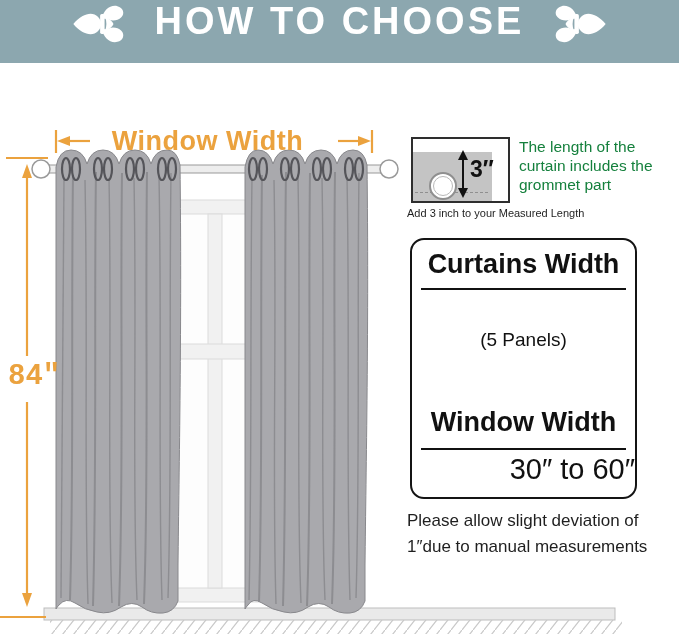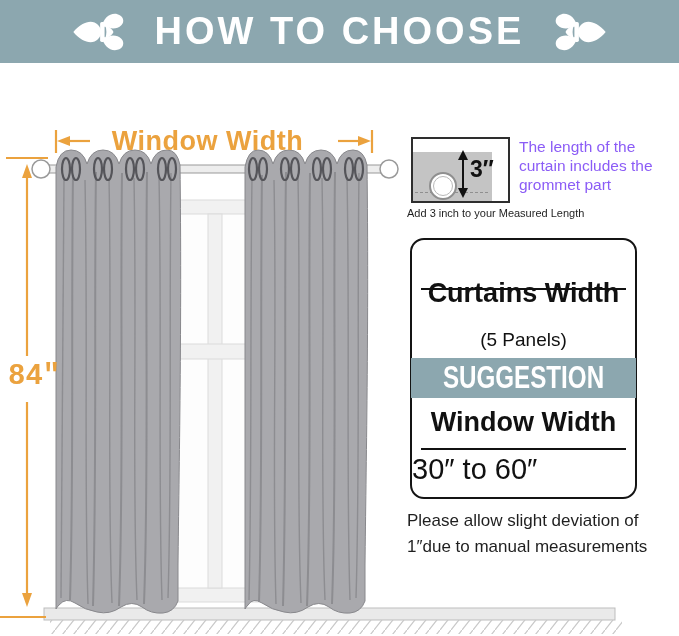--- a/index.html
+++ b/index.html
@@ -3,21 +3,21 @@
 <meta charset="utf-8">
 <style>
   html,body{margin:0;padding:0;background:#fff;}
   .canvas{
     position:relative;width:679px;height:636px;background:#ffffff;
     font-family:"Liberation Sans", "DejaVu Sans", sans-serif;overflow:hidden;
   }
   
   .header{
     position:absolute;left:0;top:0;width:679px;height:63px;background:#8CA7AF;
-    display:flex;align-items:center;justify-content:center;gap:28px;
+    display:flex;justify-content:center;gap:28px;
   }
   .header-title{
     color:#fff;font-size:38px;font-weight:bold;letter-spacing:3px;white-space:nowrap;
     transform:scaleY(1.02);
   }
   .fleur{width:56px;height:48px;display:block;}
   .fleur.left{transform:scaleX(-1);}
   
   .scene{position:absolute;left:0;top:0;width:679px;height:636px;}
   
@@ -44,43 +44,43 @@
   .grommet-inner{
     position:absolute;left:2px;top:2px;width:20px;height:20px;border-radius:50%;
     border:1px solid #b8b8b8;box-sizing:border-box;
   }
   .grom-arrow{position:absolute;left:43px;top:11px;}
   .grom-size{
     position:absolute;left:57px;top:17px;font-size:23px;font-weight:bold;color:#111;
   }
   .grom-note{
     position:absolute;left:519px;top:138px;width:152px;font-size:15.5px;line-height:1.22;
-    color:#8b5cf6;
+    color:#15803d;
   }
   .grom-instruction{
     position:absolute;left:407px;top:207px;width:272px;font-size:11px;color:#1f1f1f;
     white-space:nowrap;
   }
   
   .sbox{
     position:absolute;left:410px;top:238px;width:227px;height:261px;background:#fff;
     border:2.5px solid #141414;border-radius:14px;box-sizing:border-box;
   }
-  .sbox-title1{position:absolute;top:9px;left:0;right:0;text-align:center;font-size:27px;font-weight:bold;color:#111;margin-top:29px;}
+  .sbox-title1{position:absolute;top:9px;left:0;right:0;text-align:center;font-size:27px;font-weight:bold;color:#111;}
   .sbox-hr1{position:absolute;top:48px;left:9px;right:9px;border-top:2px solid #111;}
   .sbox-value1{position:absolute;top:54px;left:0;right:0;text-align:center;font-size:31px;color:#111;}
   .sbox-panels{position:absolute;top:89px;left:0;right:0;text-align:center;font-size:19px;color:#111;}
   .sbox-band{position:absolute;top:118px;left:-1px;right:-1px;height:40px;background:#8CA7AF;}
   .sbox-band-label{
     display:block;text-align:center;line-height:40px;color:#fff;font-size:31px;font-weight:bold;
     letter-spacing:0;transform:scaleX(0.78);transform-origin:center;white-space:nowrap;
   }
   .sbox-title2{position:absolute;top:167px;left:0;right:0;text-align:center;font-size:27px;font-weight:bold;color:#111;}
   .sbox-hr2{position:absolute;top:208px;left:9px;right:9px;border-top:2px solid #111;}
-  .sbox-value2{position:absolute;top:213px;left:0;right:0;text-align:left;font-size:29px;color:#111;}
+  .sbox-value2{position:absolute;top:213px;left:0;right:0;text-align:right;font-size:29px;color:#111;}
   
   .footnote{
     position:absolute;left:407px;top:508px;width:280px;font-size:17px;line-height:1.55;color:#1f1f1f;
   }
 </style>
 </head>
 <body>
 
 <div class="canvas">
 
@@ -218,23 +218,20 @@
     </svg>
     <div class="grom-size">3″</div>
   </div>
   <div class="grom-note">The length of the curtain includes the grommet part</div>
   <div class="grom-instruction">Add 3 inch to your Measured Length</div>
 
   <div class="sbox">
     <div class="sbox-title1">Curtains Width</div>
     <div class="sbox-hr1"></div>
     <div class="sbox-panels">(5 Panels)</div>
-    <div class="sbox-band">
-      <span class="sbox-band-label">SUGGESTION</span>
-    </div>
     <div class="sbox-title2">Window Width</div>
     <div class="sbox-hr2"></div>
     <div class="sbox-value2">30″ to 60″</div>
   </div>
 
   <div class="footnote">
     <div>Please allow slight deviation of</div>
     <div>1″due to manual measurements</div>
   </div>
 

